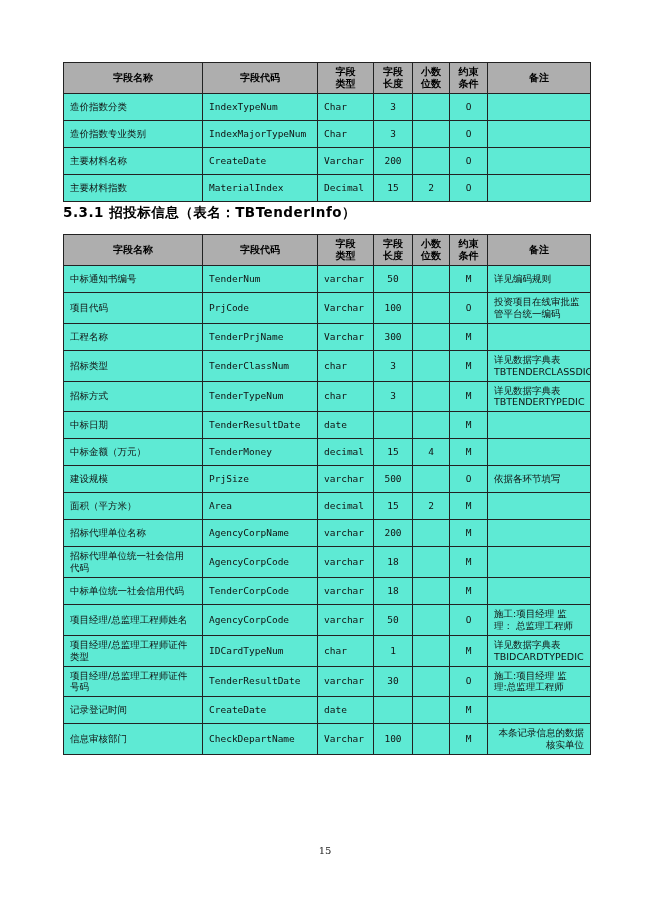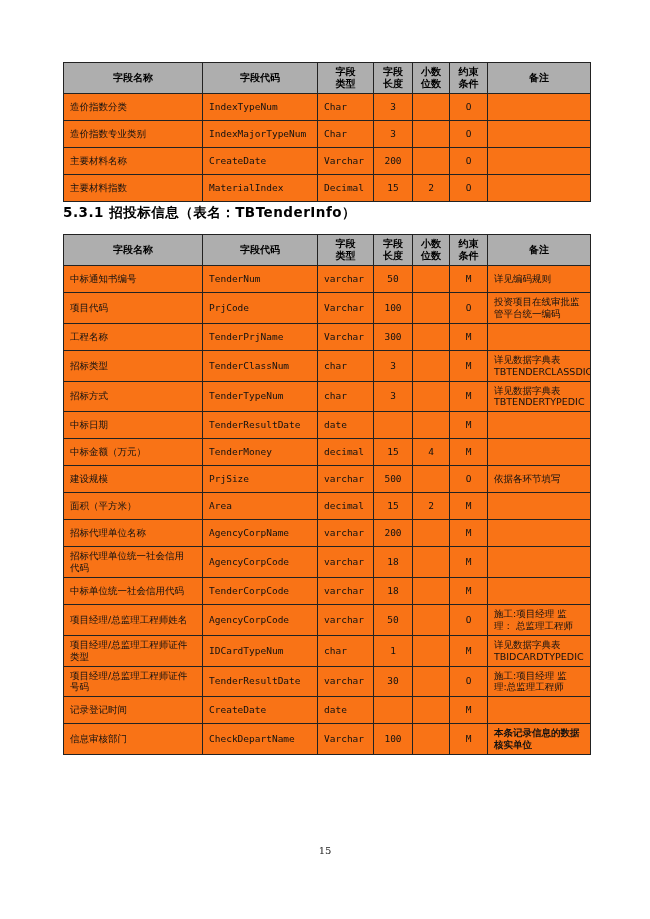--- a/index.html
+++ b/index.html
@@ -5,40 +5,40 @@
   html, body { margin:0; padding:0; }
   body {
     width:650px; height:919px; background:#ffffff;
     font-family:"DejaVu Sans", sans-serif; color:#111;
   }
   .page { position:relative; width:650px; height:919px; overflow:hidden; background:#ffffff; }
   .content { position:absolute; left:63px; top:62px; width:527px; }
 
   table.field-table {
     border-collapse:collapse; table-layout:fixed; width:527px;
-    background:#f97316;
+    background:#5eead4;
   }
   table.field-table th, table.field-table td {
     border:1px solid #222; overflow:hidden;
   }
   table.field-table th {
     background:#aeaeae; font-weight:bold; font-size:10px; color:#000;
     text-align:center; white-space:pre-line; line-height:1.25;
     height:26px; padding:2px;
   }
   table.field-table td {
     font-size:9.5px; padding:3px 6px; height:20px;
     white-space:pre-line; line-height:1.25; vertical-align:middle;
   }
   td.col1, td.col2, td.col3, td.col4, td.col5 {
     font-family:"DejaVu Sans Mono", monospace; font-size:9px;
   }
   td.col3, td.col4, td.col5 { text-align:center; padding:3px 2px; }
   td.col0, td.col1, td.col2, td.col6 { text-align:left; }
-  #tender-table tbody tr:last-child td.col6 { text-align:left;font-weight:bold; }
+  #tender-table tbody tr:last-child td.col6 { text-align:right; }
 
   .section-heading {
     margin:2px 0 12px 0; font-size:13.5px; font-weight:bold;
     letter-spacing:0.5px; color:#000;
     font-family:"DejaVu Sans", sans-serif;
   }
   .page-number {
     position:absolute; left:0; top:845px; width:650px;
     text-align:center; font-size:10px; color:#222;
     font-family:"DejaVu Serif", serif;

